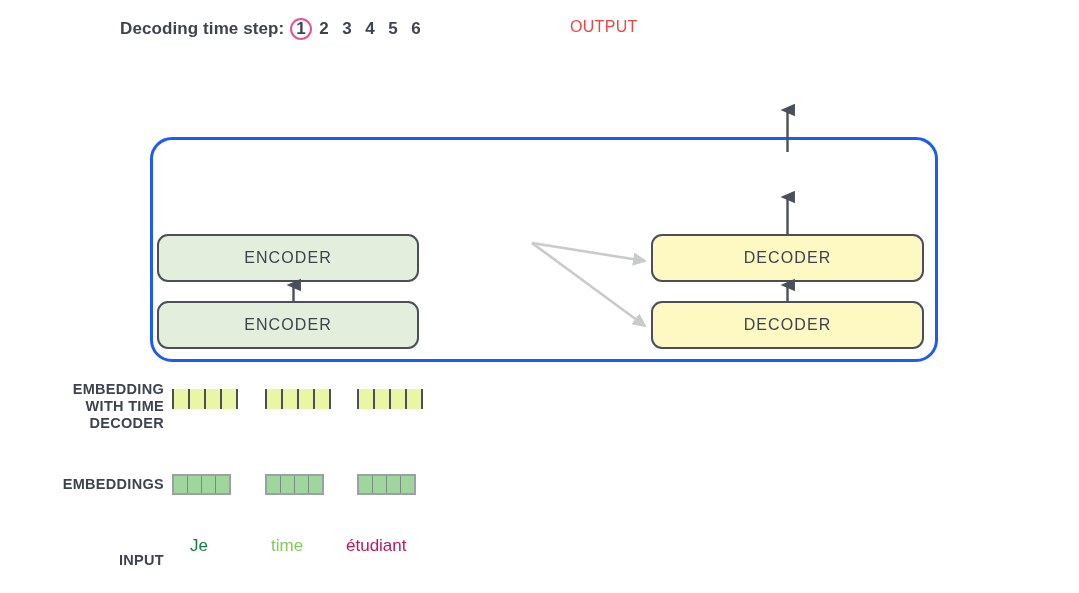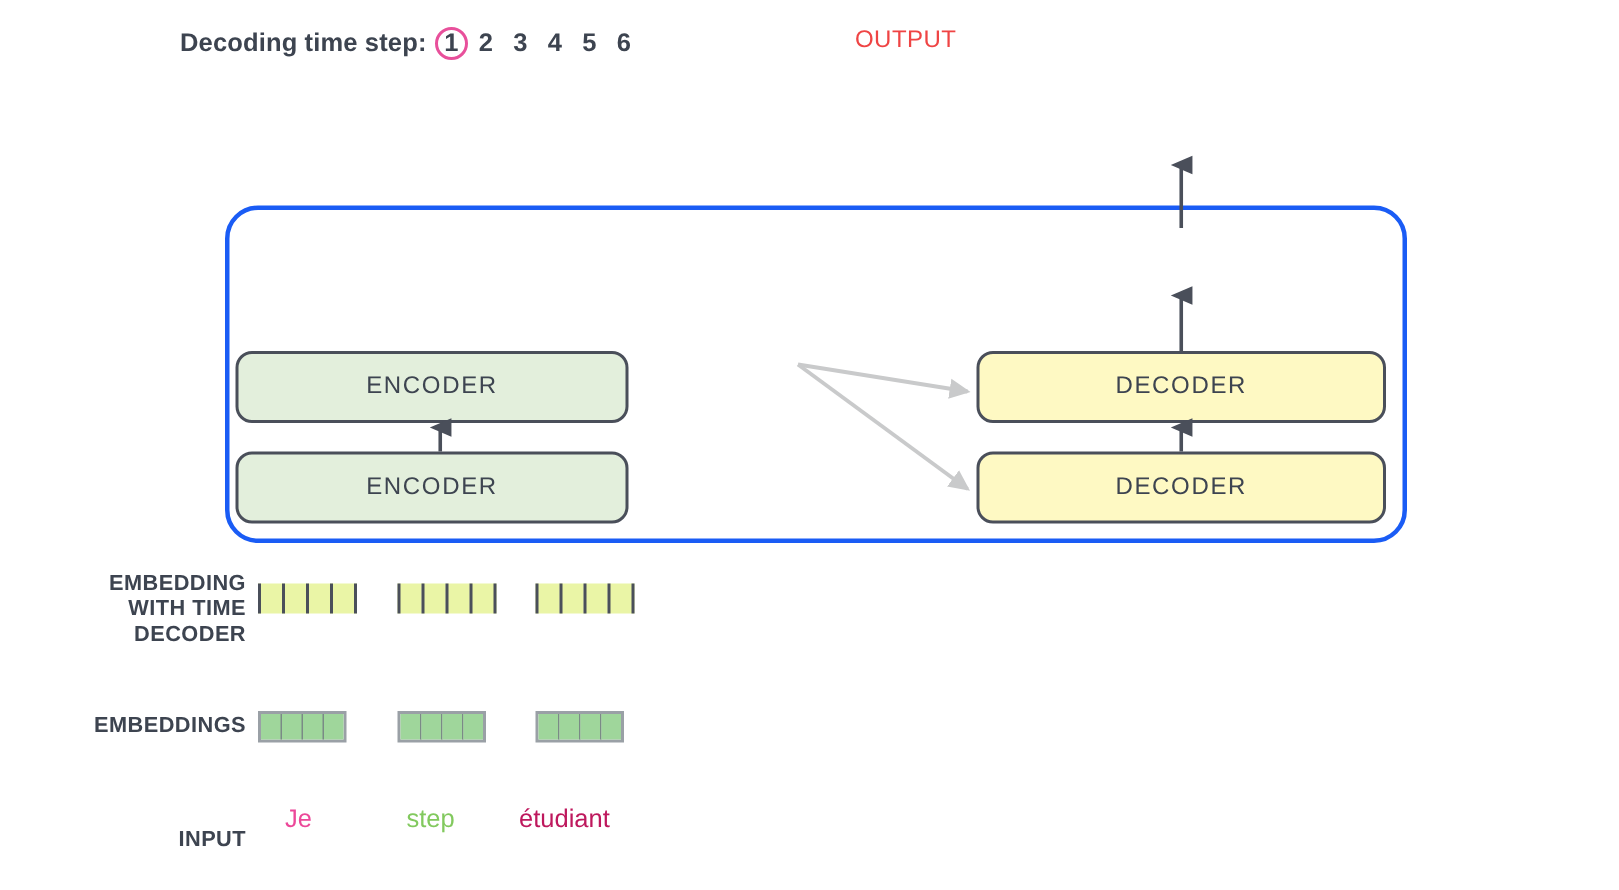--- a/index.html
+++ b/index.html
@@ -200,21 +200,21 @@
   #emb-0  { left: 172px; top: 474px; }
   #emb-1  { left: 265px; top: 474px; }
   #emb-2  { left: 357px; top: 474px; }
 
   
   .word {
     position: absolute;
     font-size: 17px;
     white-space: nowrap;
   }
-  #word-0 { left: 190px; top: 536px; color: #ec4899; }
+  #word-0 { left: 190px; top: 536px; color: #15803d; }
   #word-1 { left: 271px; top: 536px; color: #82c95e; }
   #word-2 { left: 346px; top: 536px; color: #be185d; }
 </style>
 </head>
 <body>
 
 <div id="canvas">
 
   <div id="timestep-row">
     <span id="timestep-label">Decoding time step:</span>
@@ -302,16 +302,16 @@
     <div class="cell"></div>
   </div>
   <div class="cellgroup emb" id="emb-2">
     <div class="cell"></div>
     <div class="cell"></div>
     <div class="cell"></div>
     <div class="cell"></div>
   </div>
 
   <div class="word" id="word-0">Je</div>
-  <div class="word" id="word-1">step</div>
+  <div class="word" id="word-1">time</div>
   <div class="word" id="word-2">étudiant</div>
 
 </div>
 
 </body></html>

